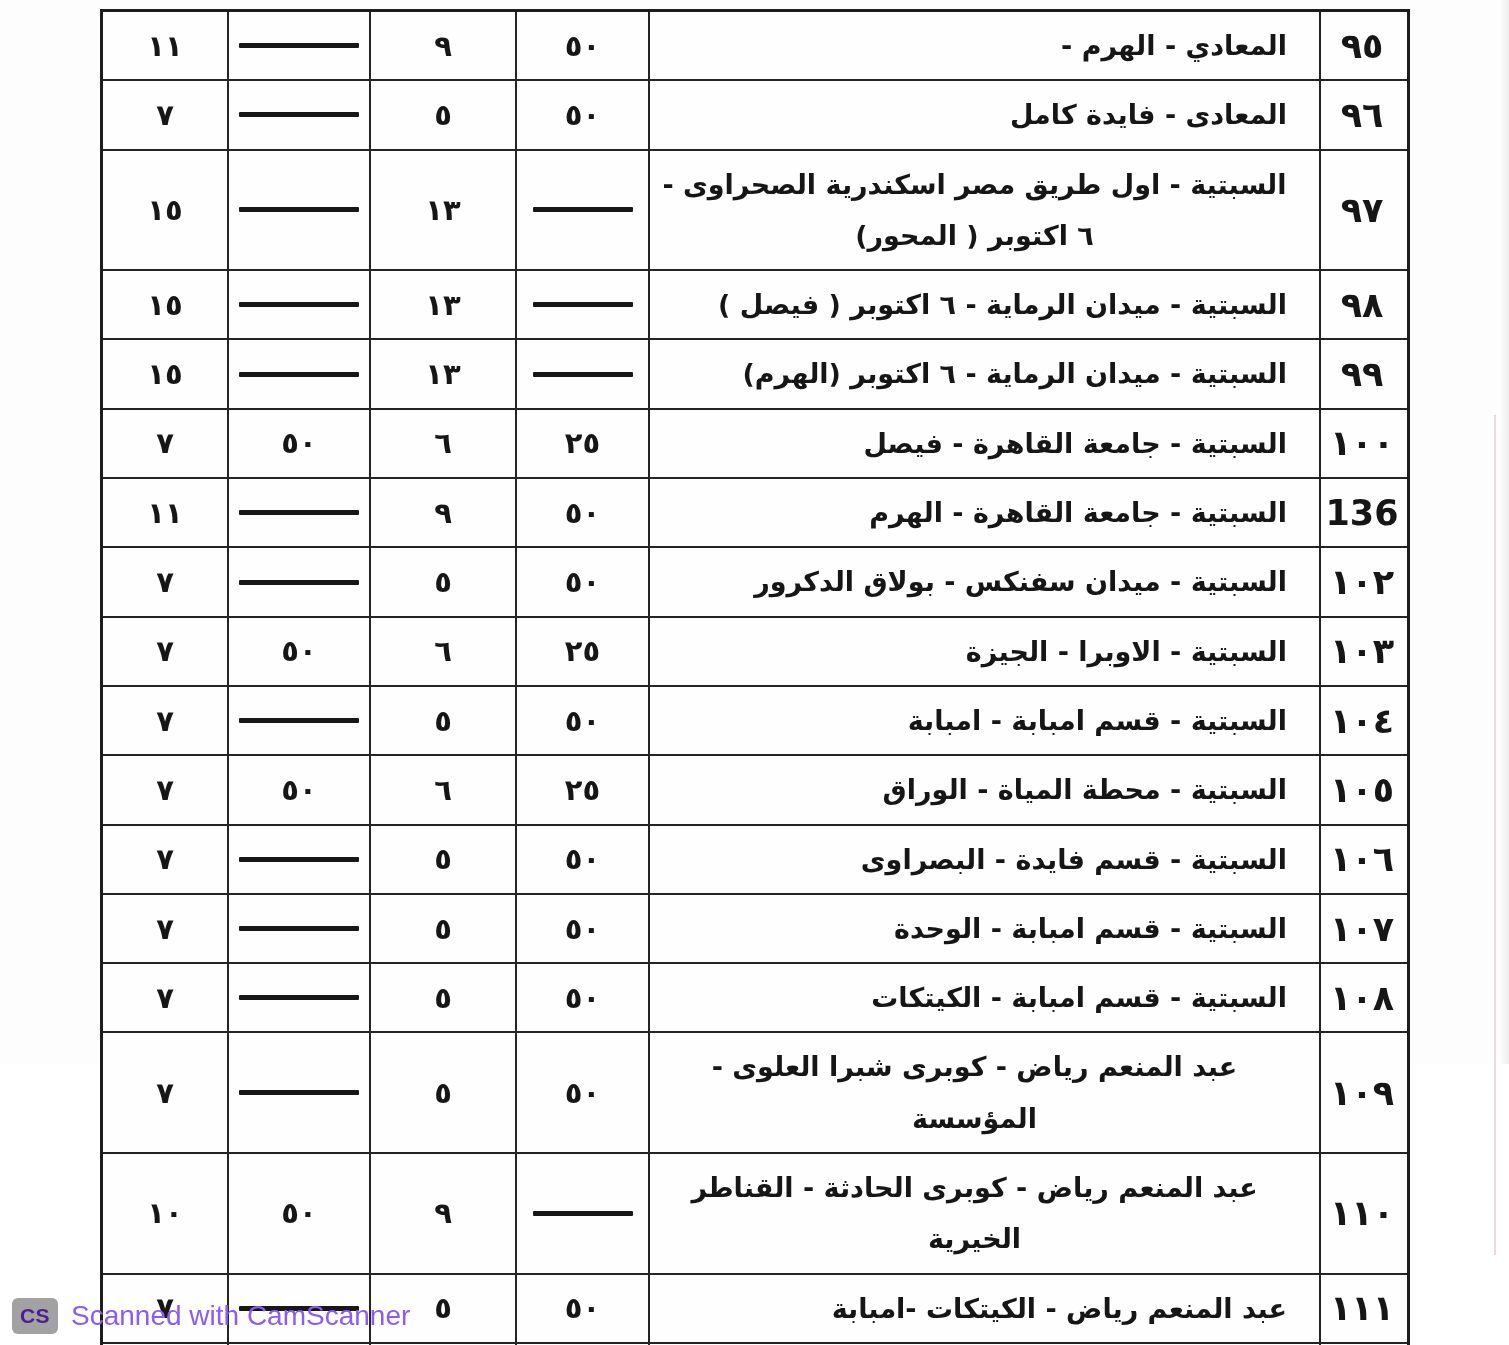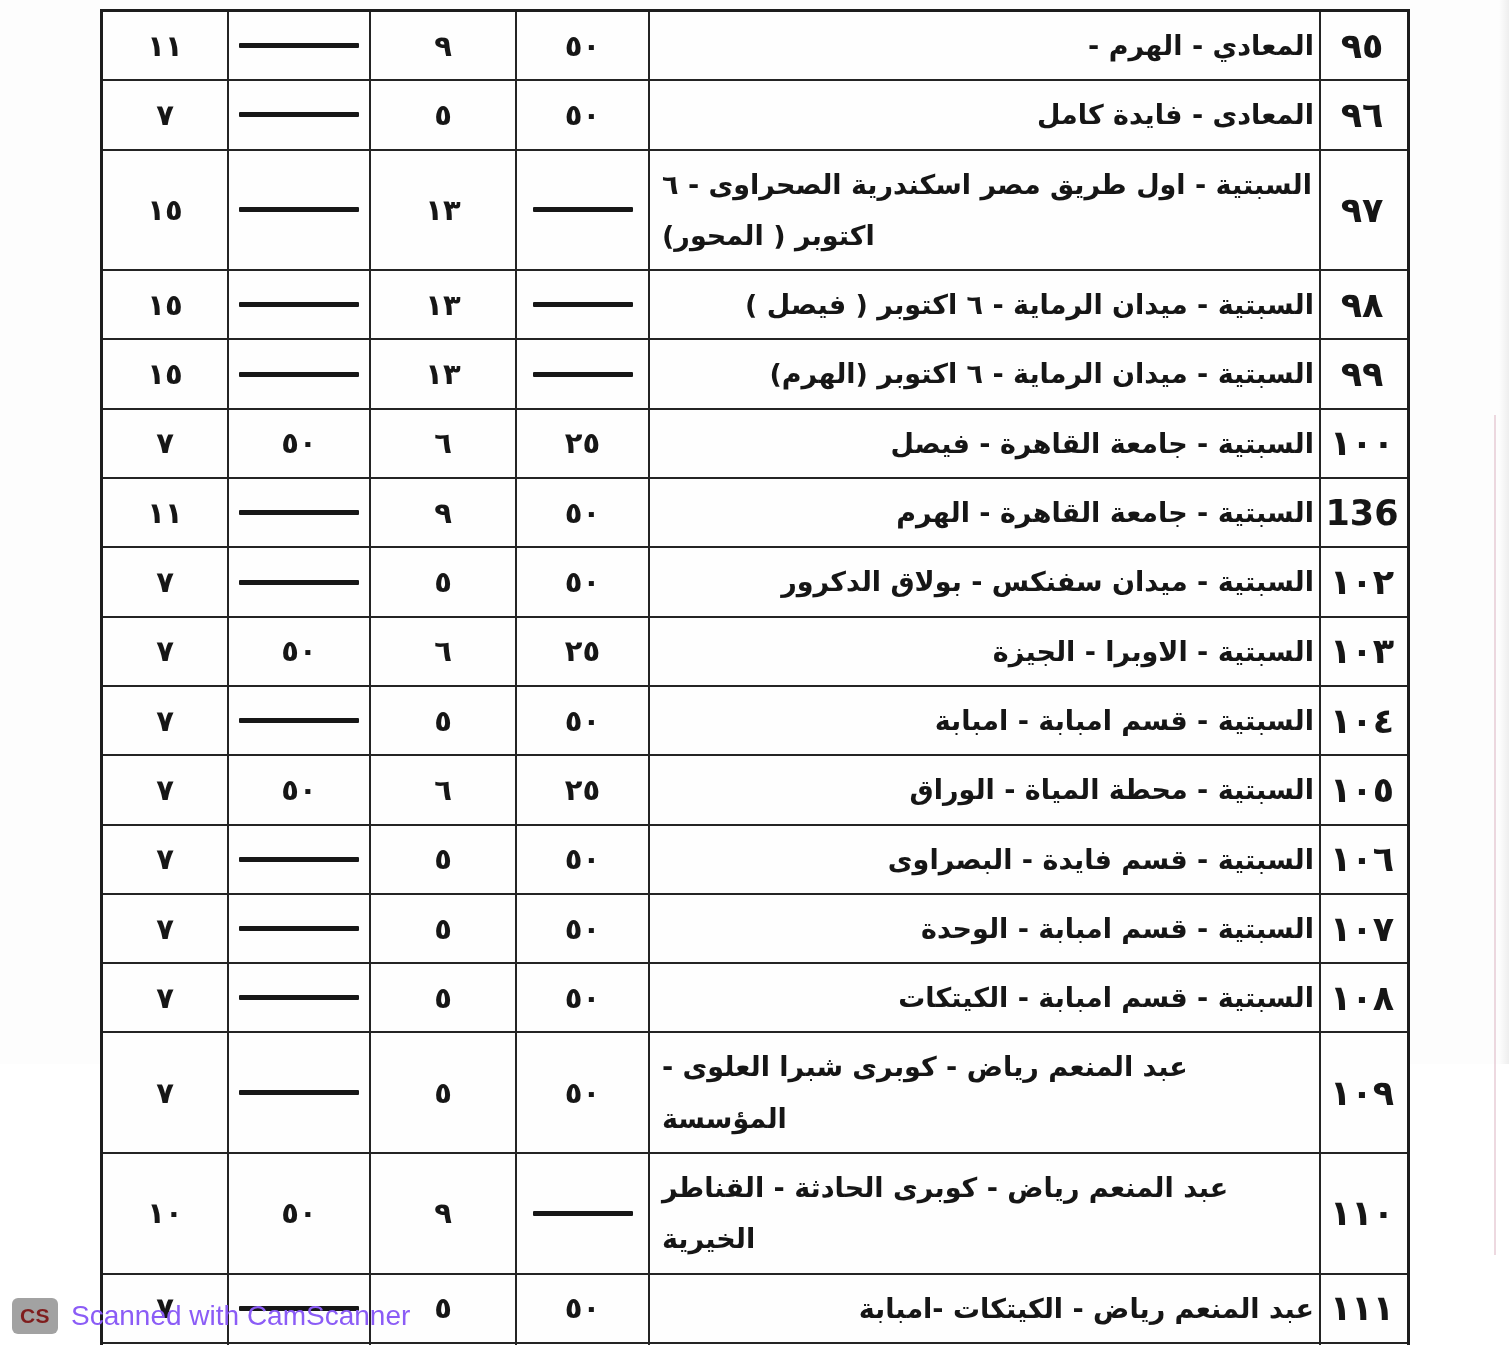--- a/index.html
+++ b/index.html
@@ -46,24 +46,24 @@
   
   .c-b, .c-c, .c-d, .c-route, .c-num { border-left: 2px solid #242424; order: 0; }
   .c-b { border-left: none; }
   .t-row > .cell:nth-child(n+2) { border-left: none; }
   .t-row > .cell { border-right: 2px solid #242424; }
   .t-row > .cell:last-child { border-right: none; }
 
   .c-route {
     direction: rtl;
     justify-content: flex-start;
-    text-align: left;
+    text-align: center;
     font-size: 27px;
     line-height: 1.9;
-    padding: 8px 5px 8px 12px;
+    padding: 8px 32px 8px 12px;
     letter-spacing: 0;
   }
   .c-num {
     direction: rtl;
     font-size: 35px;
   }
   .dash {
     display: inline-block;
     width: 92px; height: 5px;
     background: #171717;
@@ -94,21 +94,21 @@
     align-items: center;
     gap: 13px;
     font-family: "Liberation Sans", sans-serif;
   }
   .cs-badge {
     display: flex;
     align-items: center;
     justify-content: center;
     width: 46px; height: 36px;
     background: #a2a2a2;
-    color: #7f1d1d;
+    color: #4c1d95;
     font-weight: bold;
     font-size: 21px;
     border-radius: 6px;
     letter-spacing: 0.5px;
   }
   .wm-text {
     color: #8b5cf6;
     font-size: 28px;
     font-weight: 400;
   }

